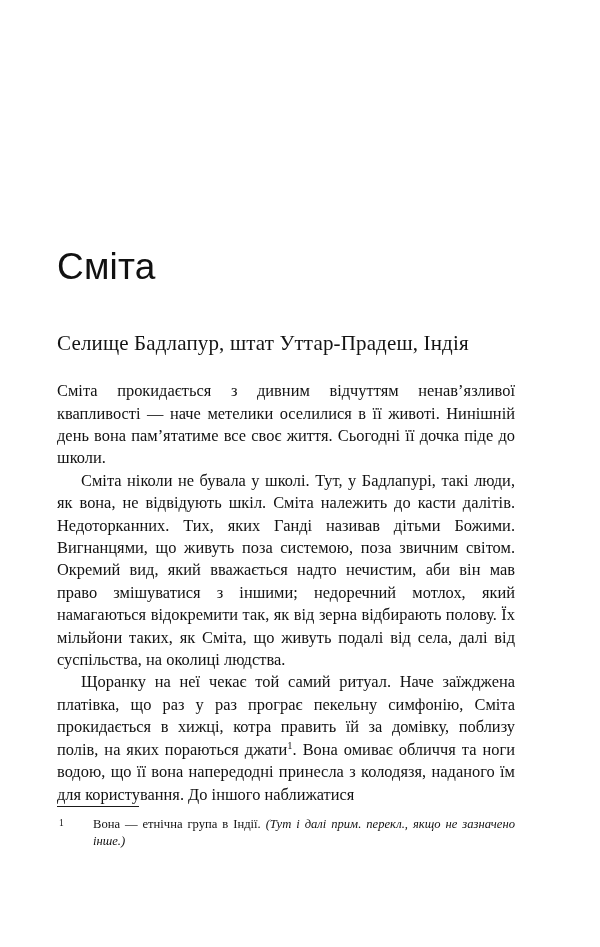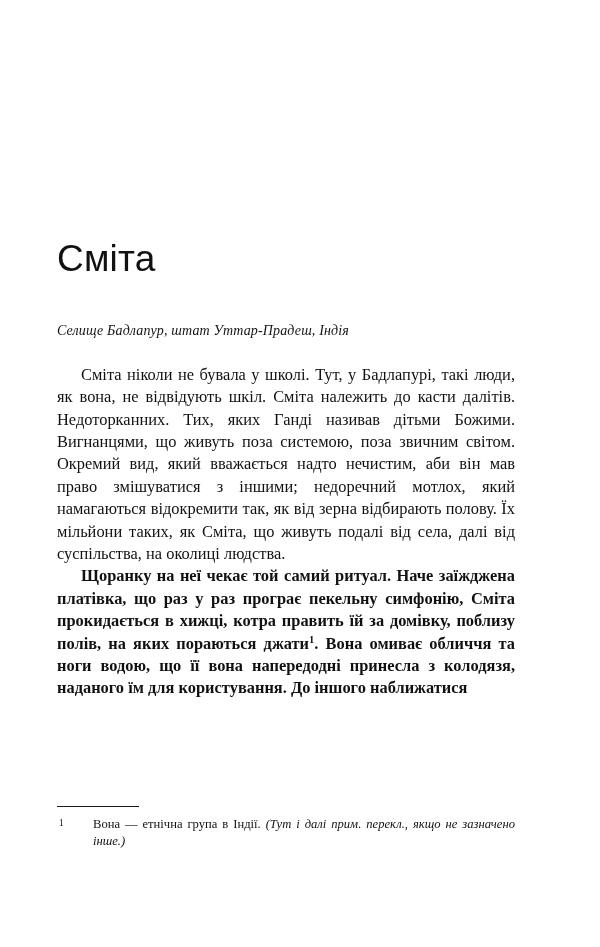--- a/index.html
+++ b/index.html
@@ -33,28 +33,27 @@
     width: 458px;
   }
 
   .chapter-title {
     font-family: "Liberation Sans", "DejaVu Sans", sans-serif;
     font-size: 37px;
     font-weight: 400;
     line-height: 1.0;
     letter-spacing: 0.2px;
     color: #111111;
-    margin: 4px 0 0 0;
+    margin: 12px 0 0 0;
     padding: 0;
   }
 
   .chapter-subtitle {
     font-family: "Liberation Serif", "DejaVu Serif", serif;
-    font-style: italic;
-    font-size: 14px;
+    font-size: 21px;
     line-height: 1.2;
     color: #141414;
     margin: 46px 0 0 0;
     letter-spacing: 0.15px;
   }
 
   .body-block {
     margin-top: 24px;
   }
 
@@ -65,21 +64,20 @@
     line-height: 22.4px;
     text-align: justify;
     text-justify: inter-word;
     hyphens: manual;
     color: #111111;
     letter-spacing: 0.01px;
   }
 
   p.para + p.para {
     text-indent: 0;
-    font-weight: bold;
   }
 
   .indent {
     display: inline-block;
     width: 24px;
   }
 
   sup.fn-ref {
     font-size: 10.5px;
     vertical-align: super;
@@ -129,20 +127,21 @@
 <div class="page">
 
   <div class="content">
 
     <h1 class="chapter-title">Сміта</h1>
 
     <div class="chapter-subtitle">Селище Бадлапур, штат Уттар-Прадеш, Індія</div>
 
     <div class="body-block">
 
+      <p class="para">Сміта прокидається з дивним відчуттям ненав’язливої квапливості — наче метелики оселилися в її животі. Нинішній день вона пам’ятатиме все своє життя. Сьогодні її дочка піде до школи.</p>
 
       <p class="para"><span class="indent"></span><span>Сміта ніколи не бувала у школі. Тут, у Бадлапурі, такі люди, як вона, не відвідують шкіл. Сміта належить до касти далітів. Недоторканних. Тих, яких Ганді називав дітьми Божими. Вигнанцями, що живуть поза системою, поза звичним світом. Окремий вид, який вважається надто нечистим, аби він мав право змішуватися з іншими; недоречний мотлох, який намагаються відокремити так, як від зерна відбирають полову. Їх мільйони таких, як Сміта, що живуть подалі від села, далі від суспільства, на околиці людства.</span></p>
 
       <p class="para"><span class="indent"></span><span>Щоранку на неї чекає той самий ритуал. Наче заїжджена платівка, що раз у раз програє пекельну симфонію, Сміта прокидається в хижці, котра править їй за домівку, поблизу полів, на яких пораються джати</span><sup class="fn-ref">1</sup><span>. Вона омиває обличчя та ноги водою, що її вона напередодні принесла з колодязя, наданого їм для користування. До іншого наближатися</span></p>
 
     </div>
   </div>
 
   <div class="footnote-area">
     <div class="footnote-rule"></div>

